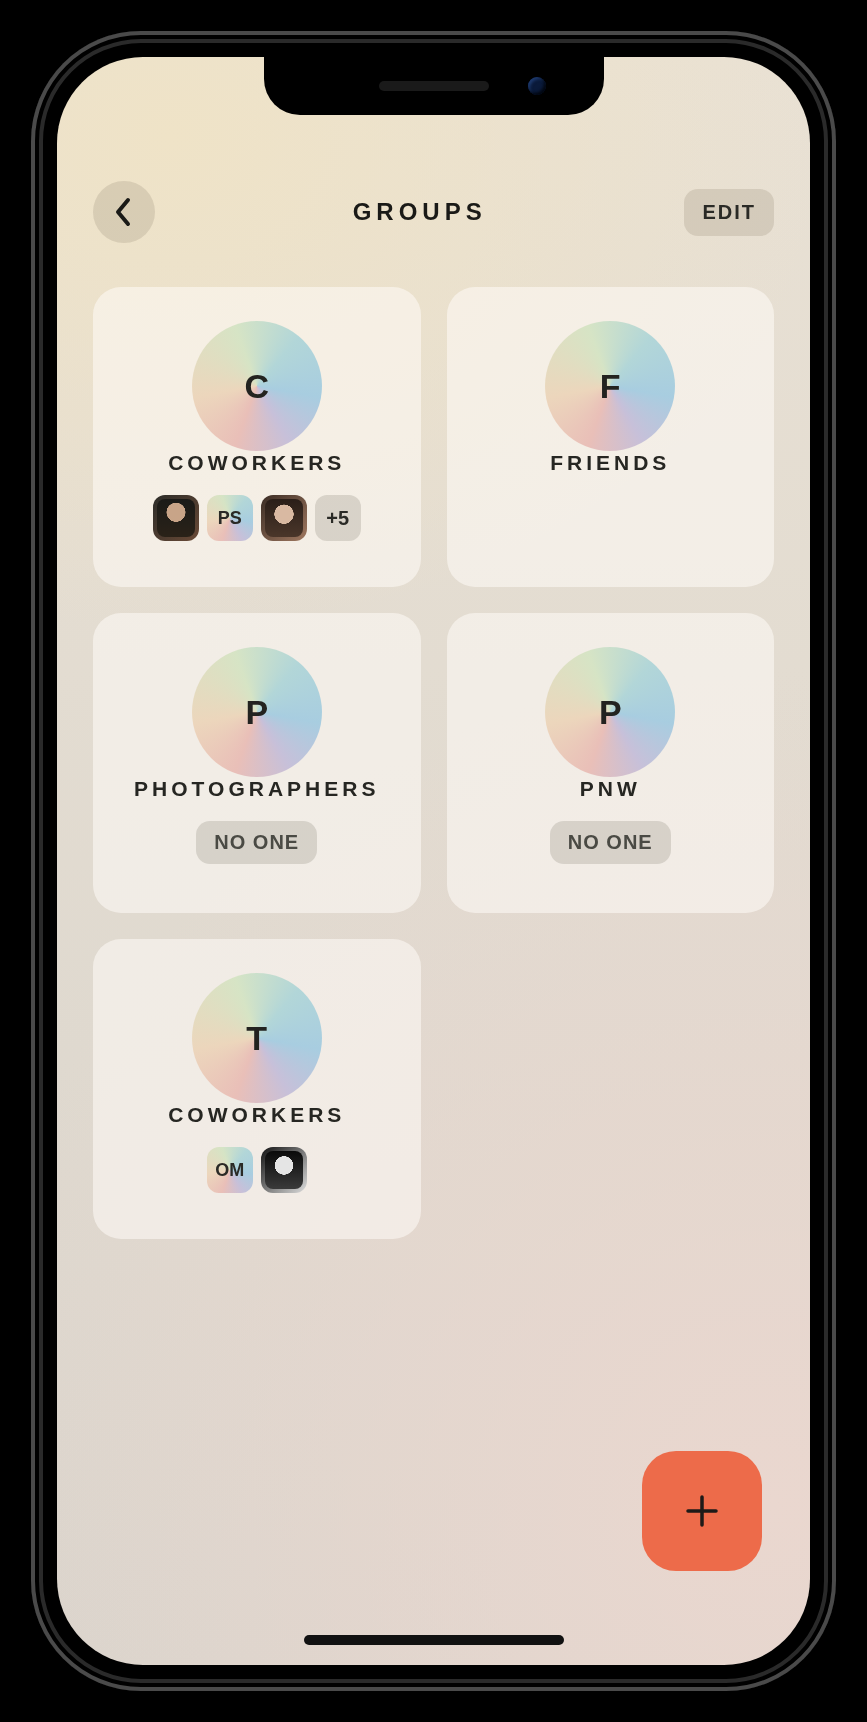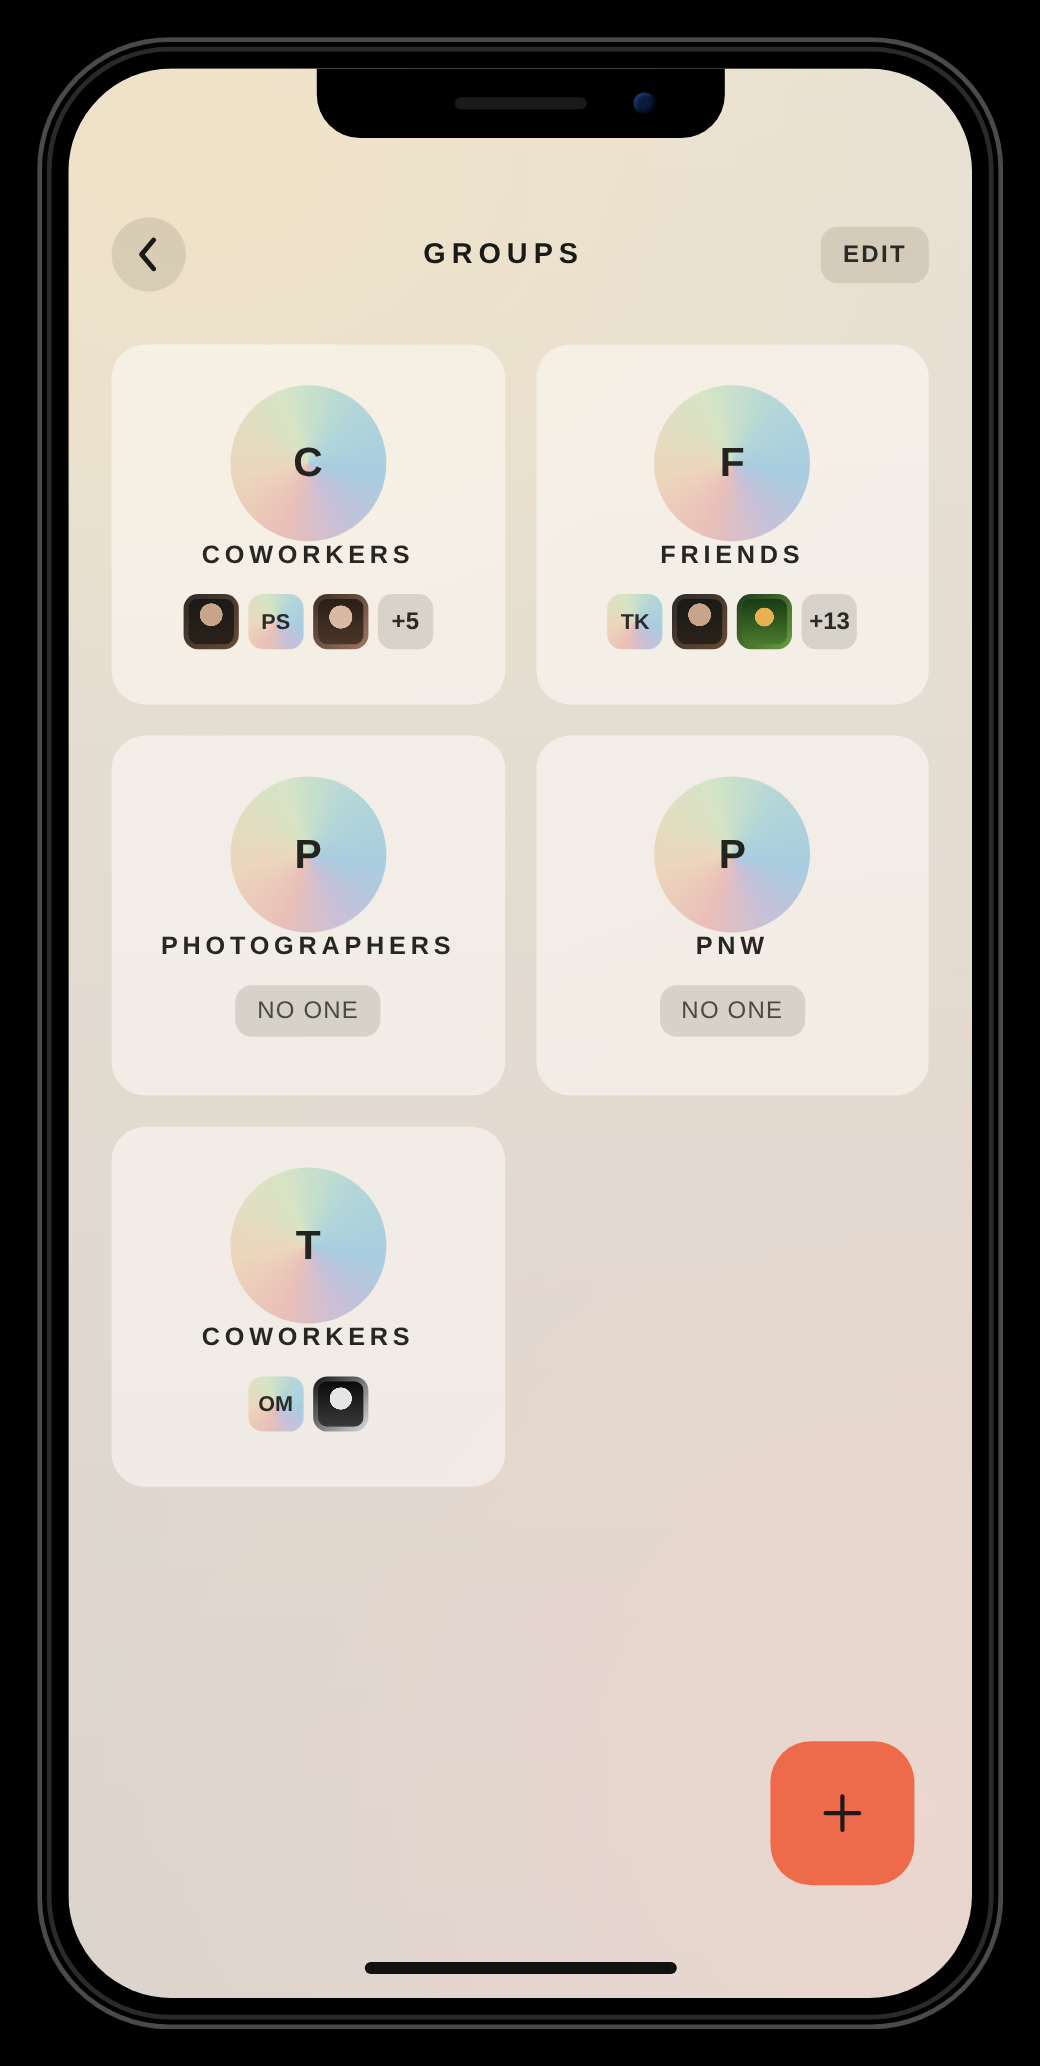--- a/index.html
+++ b/index.html
@@ -107,21 +107,21 @@
   .chip.photo2 { background: linear-gradient(135deg,#3a2c24,#a07860); position:relative;}
   .chip.photo2::after{content:"";position:absolute;inset:4px;border-radius:8px;background:radial-gradient(circle at 50% 40%, #d9b9a2 0 32%, transparent 33%), linear-gradient(#2a1e18,#4a362a);}
   .chip.photo3 { background: linear-gradient(135deg,#1e3a1a,#6aa040); position:relative;}
   .chip.photo3::after{content:"";position:absolute;inset:4px;border-radius:8px;background:radial-gradient(circle at 50% 40%, #e8b050 0 26%, transparent 27%), linear-gradient(#1a3a14,#4a7a2e);}
   .chip.photo4 { background: linear-gradient(135deg,#111,#ddd); position:relative;}
   .chip.photo4::after{content:"";position:absolute;inset:4px;border-radius:8px;background:radial-gradient(circle at 50% 38%, #e5e5e5 0 30%, transparent 31%), linear-gradient(#0a0a0a,#3a3a3a);}
   .noone {
     margin-top: 20px;
     padding: 10px 18px; border-radius: 14px;
     background: rgba(120,115,100,0.22);
-    font-size: 20px; font-weight: 400; letter-spacing: 1px; color:#4a4a44;
+    font-size: 20px; font-weight: 700; letter-spacing: 1px; color:#4a4a44;
   }
 
   .fab {
     position:absolute; right: 48px; bottom: 94px;
     width: 120px; height: 120px; border-radius: 34px;
     background: #ed6b4a;
     display:flex; align-items:center; justify-content:center;
     cursor:pointer;
   }
   .fab svg { display:block; }
@@ -159,26 +159,20 @@
           <div class="members">
             <div class="chip photo1"></div>
             <div class="chip gradient">PS</div>
             <div class="chip photo2"></div>
             <div class="chip more">+5</div>
           </div>
         </div>
         <div class="card">
           <div class="gcircle">F</div>
           <div class="gname">FRIENDS</div>
-          <div class="members">
-            <div class="chip gradient">TK</div>
-            <div class="chip photo1"></div>
-            <div class="chip photo3"></div>
-            <div class="chip more">+13</div>
-          </div>
         </div>
         <div class="card">
           <div class="gcircle">P</div>
           <div class="gname">PHOTOGRAPHERS</div>
           <div class="noone">NO ONE</div>
         </div>
         <div class="card">
           <div class="gcircle">P</div>
           <div class="gname">PNW</div>
           <div class="noone">NO ONE</div>

